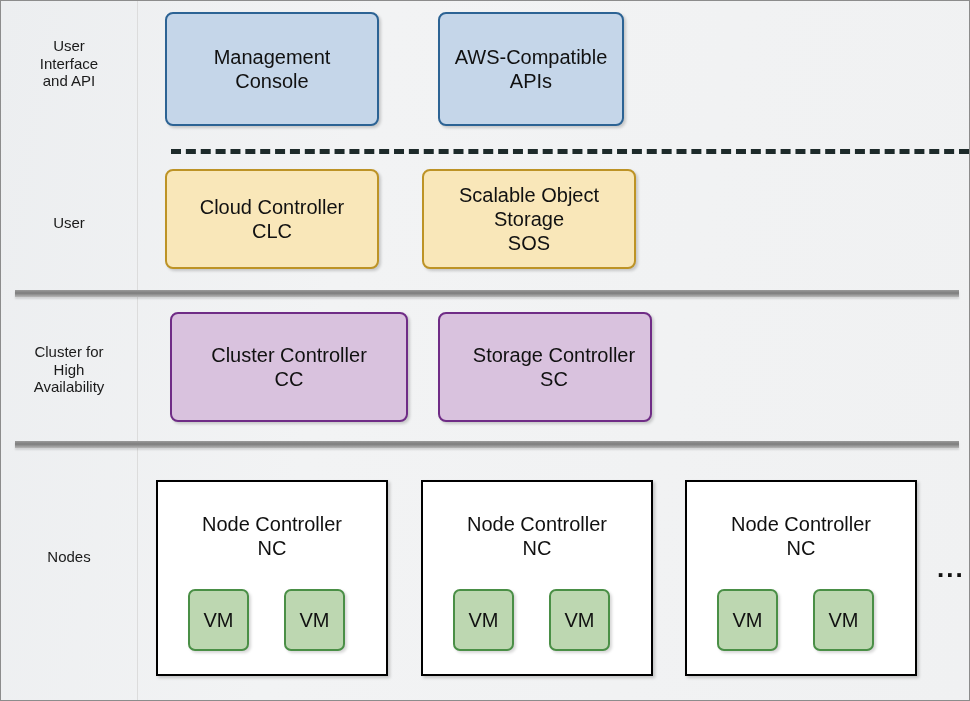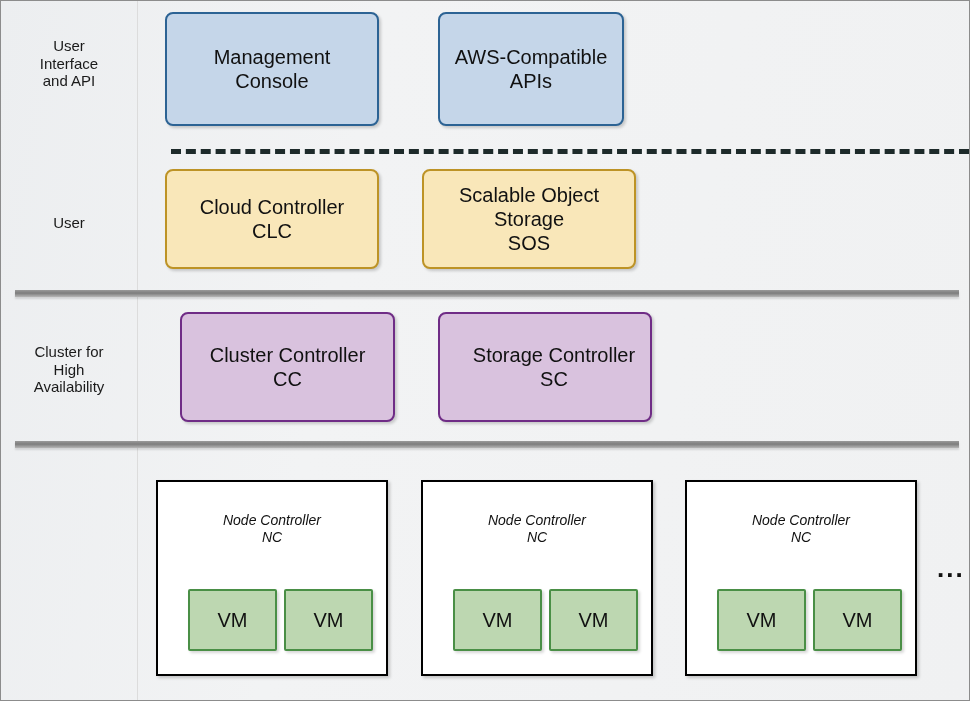--- a/index.html
+++ b/index.html
@@ -78,34 +78,33 @@
     background: #ffffff;
     border: 2px solid #000000;
     box-shadow: 2px 2px 3px rgba(0,0,0,0.20);
   }
   .node-title {
     position: absolute;
     left: 0;
     right: 0;
     top: 30px;
     text-align: center;
-    font-size: 14px;
+    font-size: 20px;
     line-height: 1.2;
     color: #111111;
     white-space: pre-line;
-    font-style: italic;
   }
   .vm {
     position: absolute;
     box-sizing: border-box;
-    width: 89px;
+    width: 61px;
     height: 62px;
     background: #bdd7b1;
     border: 2px solid #4a8f46;
-    border-radius: 2px;
+    border-radius: 7px;
     display: flex;
     align-items: center;
     justify-content: center;
     font-size: 20px;
     color: #111111;
     box-shadow: 2px 2px 3px rgba(0,0,0,0.16);
   }
 
   
   .dashed-sep {
@@ -139,39 +138,40 @@
   <div class="row-label" style="top:36px;">User
 Interface
 and API</div>
 
   <div class="row-label" style="top:213px;">User</div>
 
   <div class="row-label" style="top:342px;">Cluster for
 High
 Availability</div>
 
+  <div class="row-label" style="top:547px;">Nodes</div>
 
   <div class="box blue" style="left:164px; top:11px; width:214px; height:114px;">Management
 Console</div>
 
   <div class="box blue" style="left:437px; top:11px; width:186px; height:114px;">AWS-Compatible
 APIs</div>
 
   <div class="dashed-sep" style="left:170px; right:0px; top:148px;"></div>
 
   <div class="box yellow" style="left:164px; top:168px; width:214px; height:100px;">Cloud Controller
 CLC</div>
 
   <div class="box yellow" style="left:421px; top:168px; width:214px; height:100px;">Scalable Object
 Storage
 SOS</div>
 
   <div class="bar-sep" style="left:14px; right:10px; top:289px;"></div>
 
-  <div class="box purple" style="left:179px; top:311px; width:215px; height:110px;">Cluster Controller
+  <div class="box purple" style="left:169px; top:311px; width:238px; height:110px;">Cluster Controller
 CC</div>
 
   <div class="box purple" style="left:437px; top:311px; width:214px; height:110px;padding-left:18px;">Storage Controller
 SC</div>
 
   <div class="bar-sep" style="left:14px; right:10px; top:440px;"></div>
 
   <div class="node-box" style="left:155px; top:479px; width:232px; height:196px;">
     <div class="node-title">Node Controller
 NC</div>

